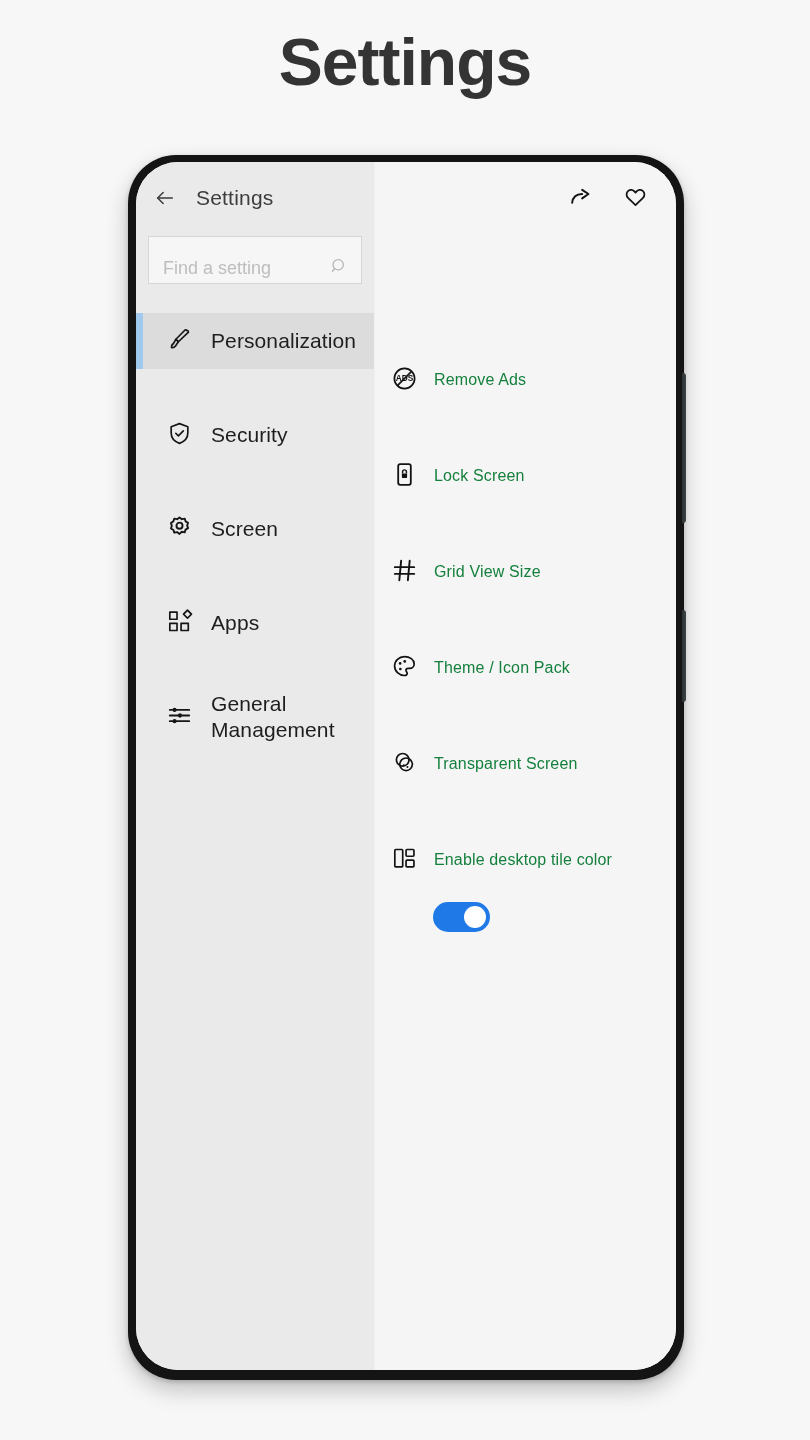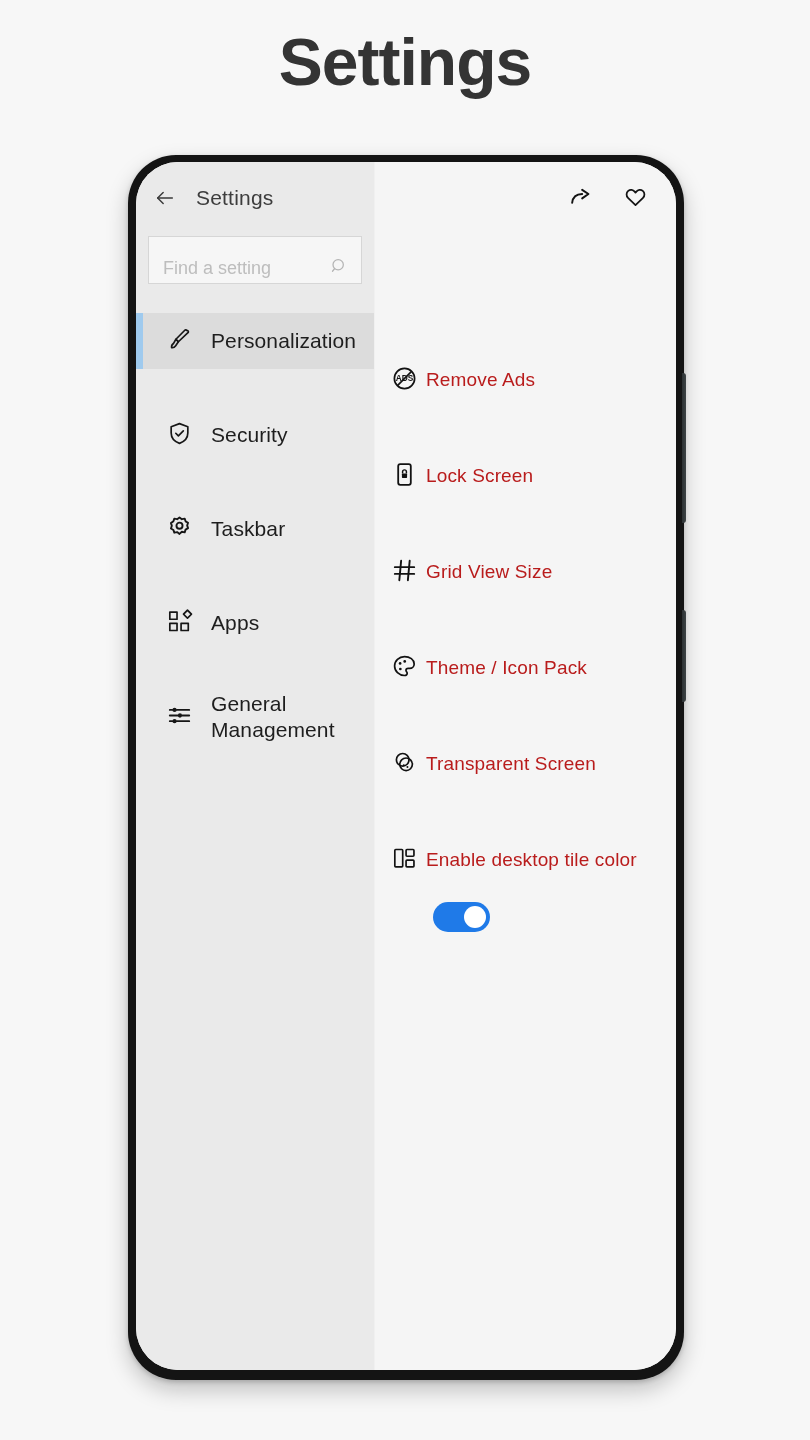--- a/index.html
+++ b/index.html
@@ -164,29 +164,29 @@
     gap: 30px;
     padding-right: 28px;
   }
   .top-icon { width: 25px; height: 25px; color: #141414; cursor: pointer; }
 
   .settings-list { margin-top: 126px; padding-left: 16px; }
 
   .setting-row {
     display: flex;
     align-items: center;
-    gap: 8px;
+    gap: 16px;
     height: 40px;
     margin-bottom: 56px;
     cursor: pointer;
   }
   .setting-icon { width: 27px; height: 27px; flex: 0 0 27px; color: #121212; }
   .setting-label {
-    font-size: 19px;
-    color: #b91c1c;
+    font-size: 16px;
+    color: #15803d;
     letter-spacing: 0.15px;
     white-space: nowrap;
   }
 
   .toggle-row { padding-left: 42px; margin-top: -34px; }
   .toggle {
     width: 57px;
     height: 30px;
     border-radius: 15px;
     background: #1f7ae8;
@@ -263,21 +263,21 @@
             <span class="nav-label">Security</span>
           </div>
 
           <div class="nav-item">
             <span>
               <svg class="nav-icon" viewBox="0 0 24 24" fill="none" stroke="currentColor" stroke-width="1.7" stroke-linejoin="round">
                 <path d="M12 3.1l2.1 1.5 2.5-.5.8 2.4 2.2 1.3-.8 2.4.8 2.4-2.2 1.3-.8 2.4-2.5-.5L12 17.7l-2.1-1.6-2.5.5-.8-2.4-2.2-1.3.8-2.4-.8-2.4L6.6 6.5l.8-2.4 2.5.5z"></path>
                 <circle cx="12" cy="10.4" r="2.7"></circle>
               </svg>
             </span>
-            <span class="nav-label">Taskbar</span>
+            <span class="nav-label">Screen</span>
           </div>
 
           <div class="nav-item">
             <span>
               <svg class="nav-icon" viewBox="0 0 24 24" fill="none" stroke="currentColor" stroke-width="1.5" stroke-linejoin="round">
                 <rect x="3.4" y="3.6" width="6.4" height="6.4"></rect>
                 <rect x="3.4" y="13.6" width="6.4" height="6.4"></rect>
                 <rect x="13.4" y="13.6" width="6.4" height="6.4"></rect>
                 <rect x="16.6" y="3" width="5" height="5" transform="rotate(45 19.1 5.5)"></rect>
               </svg>

